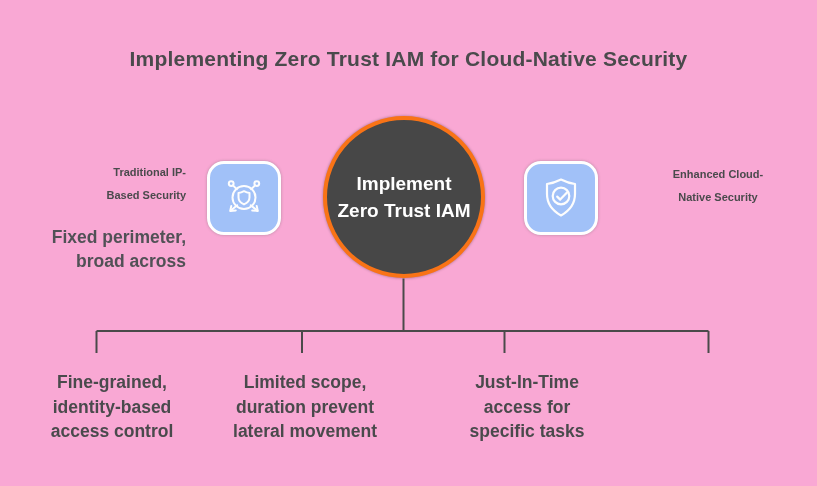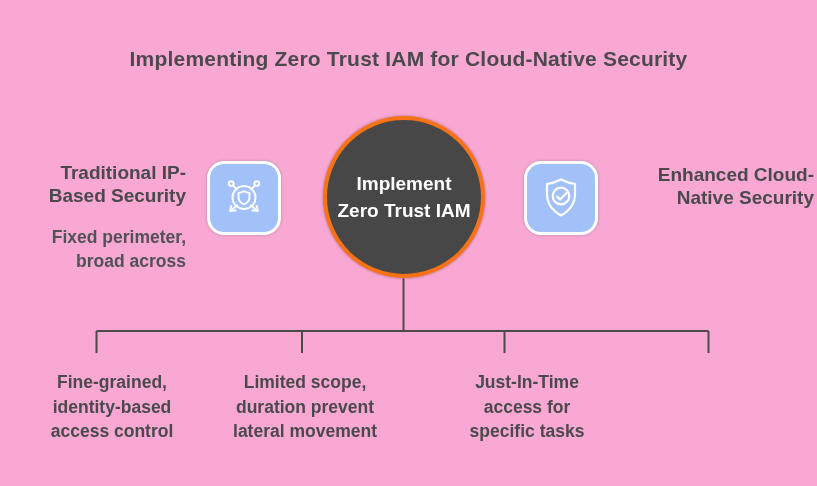--- a/index.html
+++ b/index.html
@@ -24,32 +24,32 @@
     text-align: center;
     font-size: 21px;
     font-weight: 700;
     color: #4a4a4c;
     letter-spacing: 0.2px;
   }
 
   
   .side-block { position: absolute; font-weight: 700; }
   .side-heading {
-    font-size: 19px;
+    font-size: 11px;
     line-height: 23px;
     color: #4a4a4c;
   }
   .side-body {
     margin-top: 18px;
     font-size: 17.5px;
     line-height: 24px;
     color: #515156;
   }
   .left-block  { left: 10px;  top: 161px; width: 176px; text-align: right; }
-  .right-block { left: 622px; top: 163px; width: 192px; text-align: right; }
+  .right-block { left: 622px; top: 163px; width: 192px; text-align: center; }
 
   
   .tile {
     position: absolute;
     width: 74px;
     height: 74px;
     box-sizing: border-box;
     background: #a1c1f8;
     border: 3px solid #ffffff;
     border-radius: 17px;

